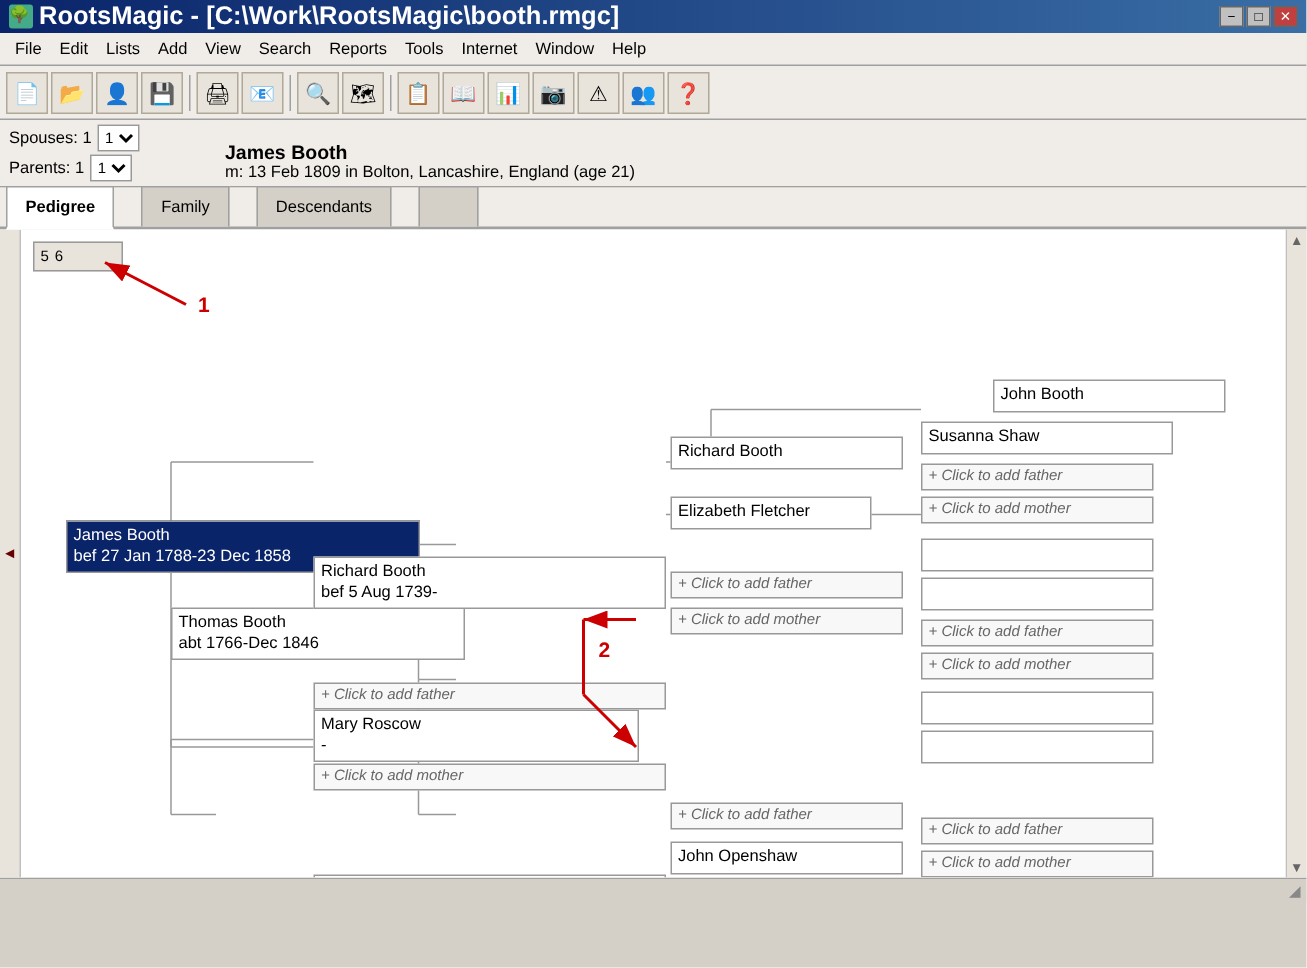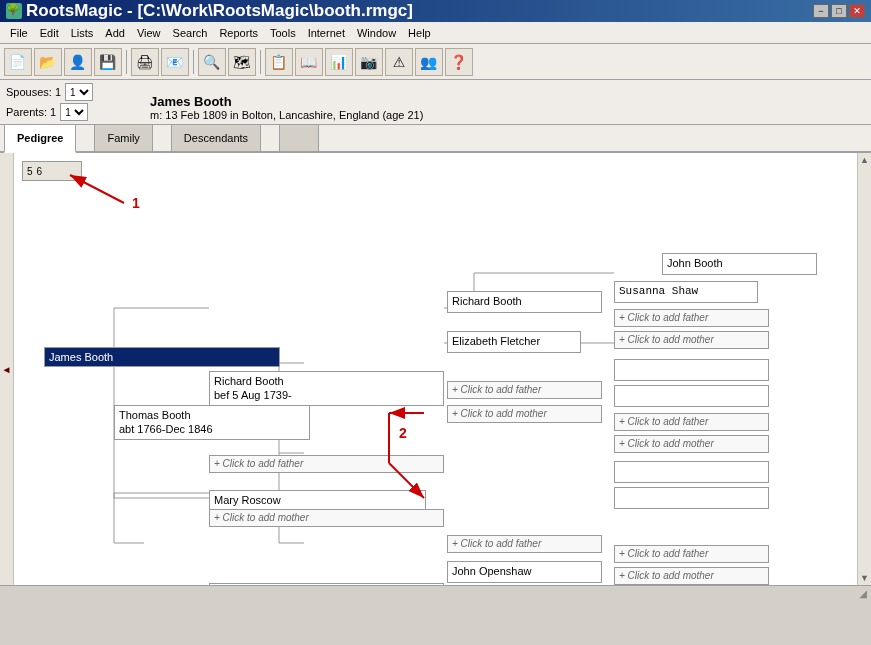--- a/index.html
+++ b/index.html
@@ -328,33 +328,34 @@
       <line x1="100" y1="340" x2="195" y2="340" stroke="#999" stroke-width="1"></line>
     </svg>
 
     <div class="nav-box">
       <span>5</span>
       <span>6</span>
     </div>
 
     <div class="person-box selected" style="left:30px; top:194px; width:236px;">
       <div>James Booth</div>
+      <div>bef 27 Jan 1788-23 Dec 1858</div>
     </div>
 
     <div class="person-box" style="left:100px; top:252px; width:196px;">
       <div>Thomas Booth</div>
       <div>abt 1766-Dec 1846</div>
     </div>
 
     <div class="person-box" style="left:195px; top:218px; width:235px;">
       <div>Richard Booth</div>
       <div>bef 5 Aug 1739-</div>
     </div>
 
-    <div class="person-box" style="left:195px; top:320px; width:217px;margin-top:17px;">
+    <div class="person-box" style="left:195px; top:320px; width:217px;">
       <div>Mary Roscow</div>
       <div>-</div>
     </div>
 
     <div class="person-box add-placeholder" style="left:195px; top:302px; width:235px; height:18px; padding:1px 4px;">
       <span>+ Click to add father</span>
     </div>
 
     <div class="person-box add-placeholder" style="left:195px; top:356px; width:235px; height:18px; padding:1px 4px;">
       <span>+ Click to add mother</span>
@@ -385,21 +386,21 @@
     </div>
 
     <div class="person-box add-placeholder" style="left:433px; top:382px; width:155px; height:18px; padding:1px 4px;">
       <span>+ Click to add father</span>
     </div>
 
     <div class="person-box" style="left:600px; top:100px; width:155px; height:22px;margin-left:48px;">
       <div>John Booth</div>
     </div>
 
-    <div class="person-box" style="left:600px; top:128px; width:144px; height:22px;font-family:Liberation Mono, monospace;">
+    <div class="person-box" style="left:600px; top:128px; width:168px; height:22px;">
       <div>Susanna Shaw</div>
     </div>
 
     <div class="person-box add-placeholder" style="left:600px; top:156px; width:155px; height:18px; padding:1px 4px;">
       <span>+ Click to add father</span>
     </div>
     <div class="person-box add-placeholder" style="left:600px; top:178px; width:155px; height:18px; padding:1px 4px;">
       <span>+ Click to add mother</span>
     </div>
 

